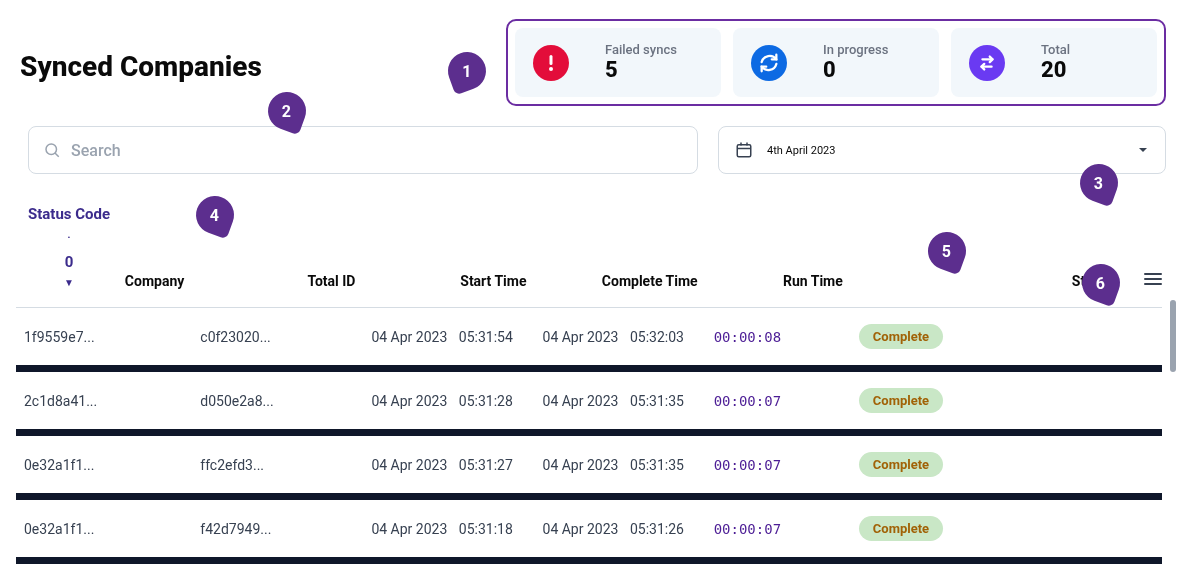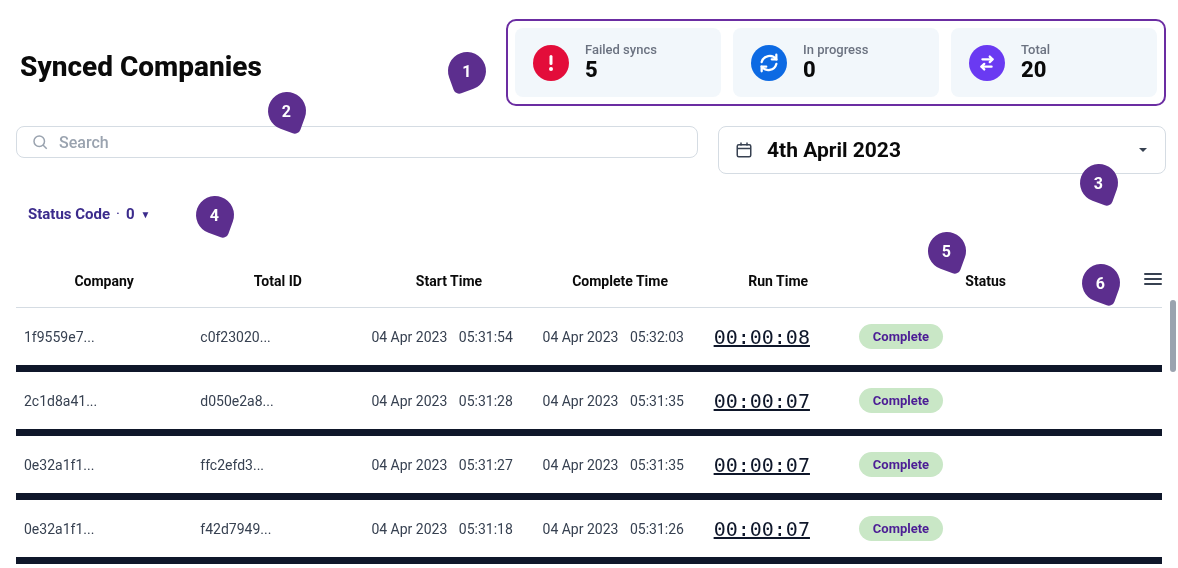--- a/index.html
+++ b/index.html
@@ -32,21 +32,21 @@
     border:2px solid #6b2da2;
     border-radius:10px;
   }
   .stat-card {
     flex:1;
     background:#f2f7fb;
     border-radius:8px;
     padding:14px 18px;
     display:flex;
     align-items:center;
-    gap:16px;
+    gap:36px;
   }
   .stat-icon {
     width:36px; height:36px;
     border-radius:50%;
     display:flex; align-items:center; justify-content:center;
     color:#fff;
     flex-shrink:0;
   }
   .ic-red { background:#e30d3a; }
   .ic-blue { background:#0d6ae3; }
@@ -64,97 +64,99 @@
     gap:20px;
   }
   .search-wrap {
     flex:1;
     border:1px solid #d5dce3;
     border-radius:8px;
     background:#fff;
     display:flex;
     align-items:center;
     padding:0 14px;
-    height:32px;
+    height:48px;
     gap:10px;
+    margin-left:12px;
   }
   .search-input {
     border:none; outline:none; flex:1; font-size:16px; color:#374151;
     font-family:inherit;
   }
   .search-input::placeholder { color:#9aa3af; font-weight:500; }
   .date-wrap {
     width:448px;
     border:1px solid #d5dce3;
     border-radius:8px;
     height:48px;
     display:flex;
     align-items:center;
     padding:0 16px;
     gap:14px;
     background:#fff;
   }
-  .date-label { font-size:21px; font-weight:700; flex:1; }
+  .date-label { font-size:11px; font-weight:400; flex:1; }
   .chevron-down { margin-left:auto; }
 
   
   .status-filter {
     position:absolute;
     top:205px;
     left:28px;
     font-size:15px;
     font-weight:700;
     color:#3b2b8c;
     display:flex;
     align-items:center;
     gap:6px;
     cursor:pointer;
+    flex-direction:column;
   }
   .status-filter .sep { font-weight:400; }
   .mini-tri { font-size:10px; color:#3b2b8c; }
 
   
   .table-wrap {
     position:absolute;
     top:258px;
     left:16px;
     right:16px;
     bottom:0;
     overflow:hidden;
   }
   table {
     width:100%;
     border-collapse:collapse;
     table-layout:fixed;
   }
   th {
-    text-align:center;
+    text-align:right;
     font-size:14px;
     font-weight:700;
     color:#0a0a0a;
     padding:14px 8px 18px 8px;
     border-bottom:1px solid #d5dce3;
   }
   td {
     padding:16px 8px;
     font-size:14px;
     color:#374151;
     border-bottom:7px solid #0f172a;
     vertical-align:middle;
   }
-  .mono { font-family:ui-monospace,Menlo,Consolas,monospace; color:#0f172a; font-size:20px;text-decoration:underline; }
+  .mono { font-family:ui-monospace,Menlo,Consolas,monospace; color:#4c1d95; font-size:14px; }
   .time-cell .date-part { margin-right:8px; }
   .badge {
     display:inline-block;
     font-size:13px;
     font-weight:700;
     border-radius:14px;
     padding:5px 14px;
   }
-  .badge-complete { background:#c9e7c6; color:#4c1d95; }
+  .badge-complete { background:#c9e7c6; color:#a16207; }
   .badge-error { background:#fcd0db; color:#d8154c; }
 
   .hamburger-cell { text-align:right; padding-right:0; }
   .hamburger-icon { cursor:pointer; color:#374151; }
 
   
   .scroll-hint {
     position:absolute;
     right:2px;
     top:300px;

